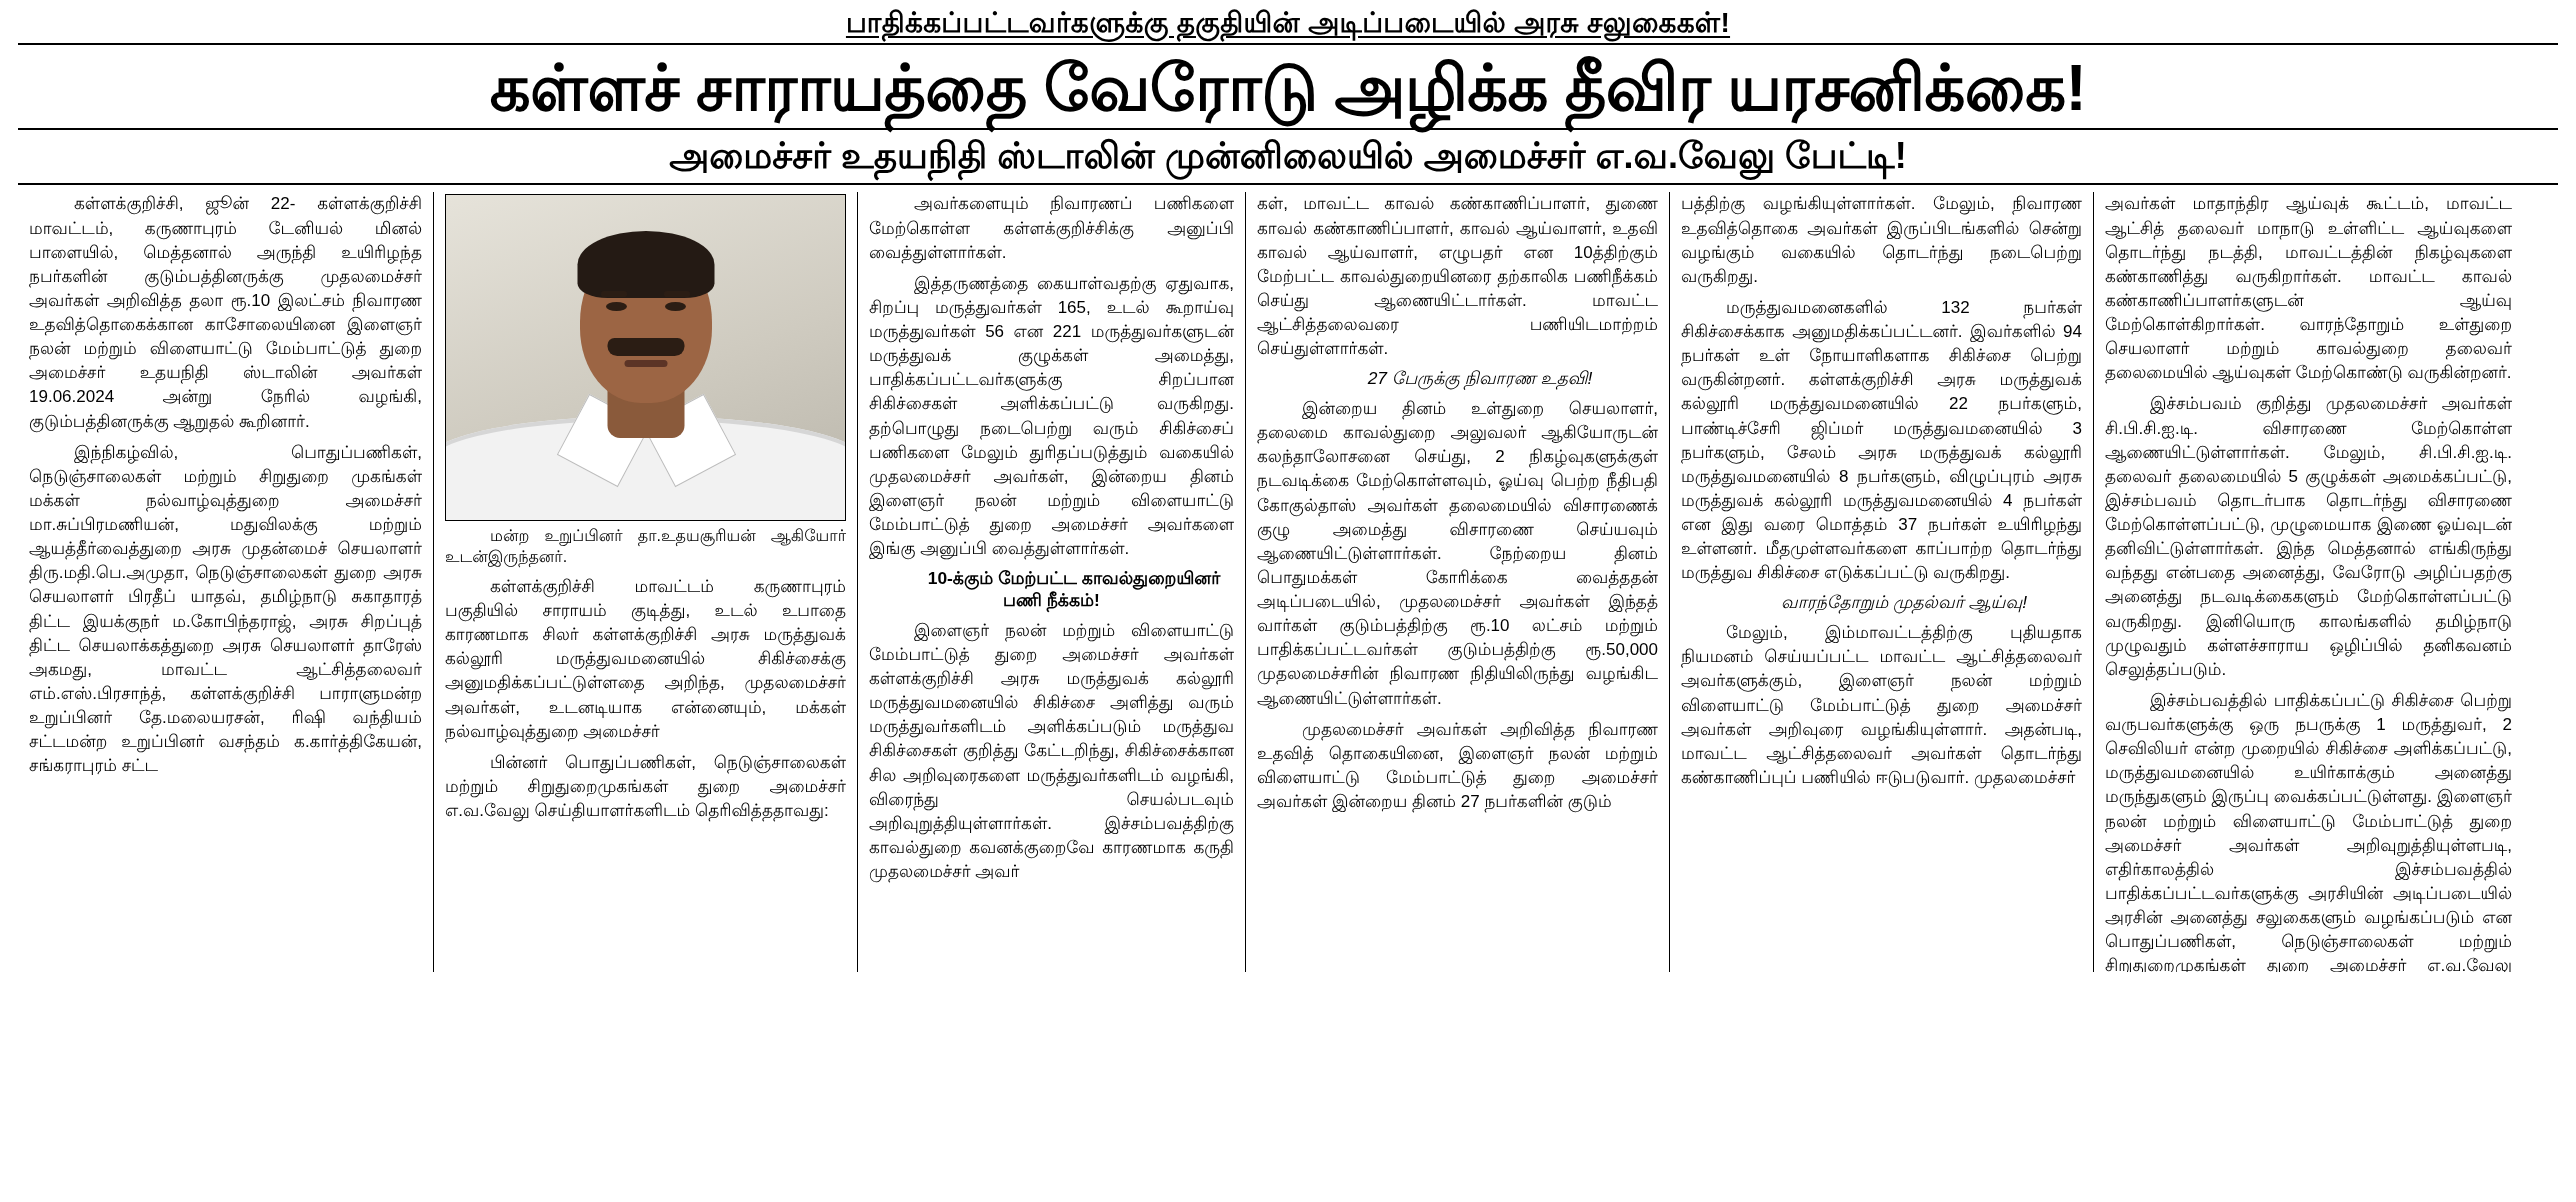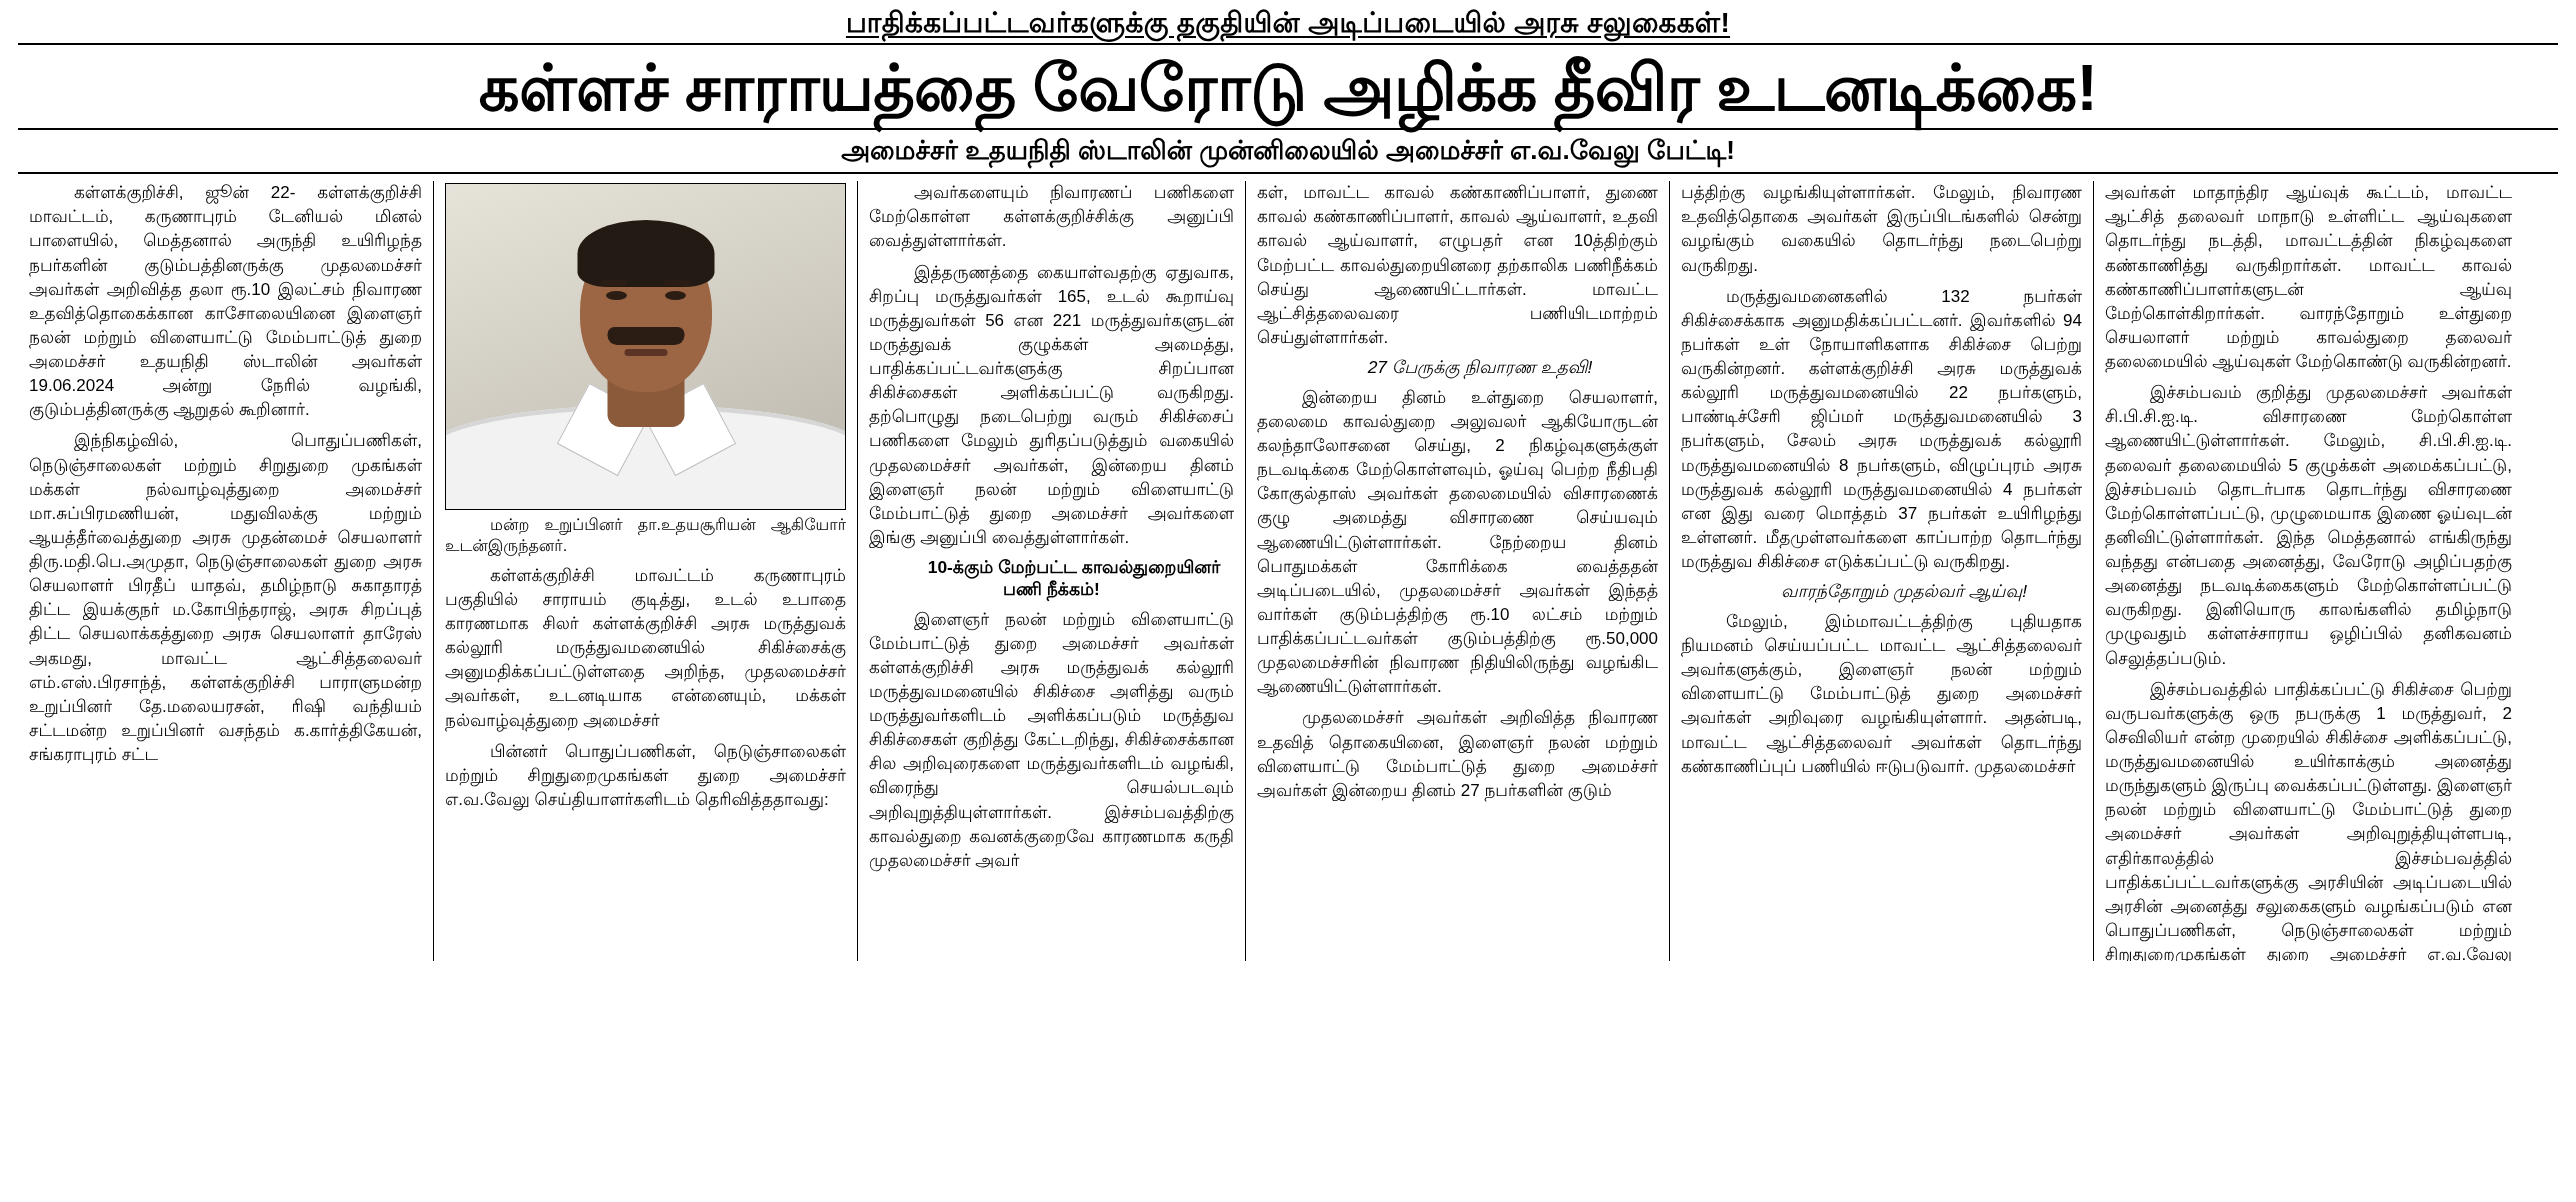--- a/index.html
+++ b/index.html
@@ -47,21 +47,21 @@
     letter-spacing: -0.7px;
   }
   .subhead-band {
     margin-top: 2.8px;
     border-top: 2.8px solid #000;
     border-bottom: 2.8px solid #000;
     padding: 5.6px 0 7px 0;
   }
   .subhead {
     text-align: center;
-    font-size: 26px;
+    font-size: 36px;
     font-weight: bold;
     line-height: 1.12;
   }
 
   
   .body-area {
     margin-top: 7px;
     display: flex;
     gap: 0px;
     width: 2540px;
@@ -216,21 +216,21 @@
     text-indent: 0;
   }
 </style>
 </head>
 <body>
 
 <div class="page">
 
   <div class="masthead">
     <div class="kicker">பாதிக்கப்பட்டவர்களுக்கு தகுதியின் அடிப்படையில் அரசு சலுகைகள்!</div>
-    <div class="headline">கள்ளச் சாராயத்தை வேரோடு அழிக்க தீவிர உடனடிக்கை!</div>
+    <div class="headline">கள்ளச் சாராயத்தை வேரோடு அழிக்க தீவிர யரசனிக்கை!</div>
     <div class="subhead-band">
       <div class="subhead">அமைச்சர் உதயநிதி ஸ்டாலின் முன்னிலையில் அமைச்சர் எ.வ.வேலு பேட்டி!</div>
     </div>
   </div>
 
   <div class="body-area">
 
     <div class="col c1">
       <p>கள்ளக்குறிச்சி, ஜூன் 22- கள்ளக்குறிச்சி மாவட்டம், கருணாபுரம் டேனியல் மினல் பாளையில், மெத்தனால் அருந்தி உயிரிழந்த நபர்களின் குடும்பத்தினருக்கு முதலமைச்சர் அவர்கள் அறிவித்த தலா ரூ.10 இலட்சம் நிவாரண உதவித்தொகைக்கான காசோலையினை இளைஞர் நலன் மற்றும் விளையாட்டு மேம்பாட்டுத் துறை அமைச்சர் உதயநிதி ஸ்டாலின் அவர்கள் 19.06.2024 அன்று நேரில் வழங்கி, குடும்பத்தினருக்கு ஆறுதல் கூறினார்.</p>
       <p>இந்நிகழ்வில், பொதுப்பணிகள், நெடுஞ்சாலைகள் மற்றும் சிறுதுறை முகங்கள் மக்கள் நல்வாழ்வுத்துறை அமைச்சர் மா.சுப்பிரமணியன், மதுவிலக்கு மற்றும் ஆயத்தீர்வைத்துறை அரசு முதன்மைச் செயலாளர் திரு.மதி.பெ.அமுதா, நெடுஞ்சாலைகள் துறை அரசு செயலாளர் பிரதீப் யாதவ், தமிழ்நாடு சுகாதாரத் திட்ட இயக்குநர் ம.கோபிந்தராஜ், அரசு சிறப்புத் திட்ட செயலாக்கத்துறை அரசு செயலாளர் தாரேஸ் அகமது, மாவட்ட ஆட்சித்தலைவர் எம்.எஸ்.பிரசாந்த், கள்ளக்குறிச்சி பாராளுமன்ற உறுப்பினர் தே.மலையரசன், ரிஷி வந்தியம் சட்டமன்ற உறுப்பினர் வசந்தம் க.கார்த்திகேயன், சங்கராபுரம் சட்ட</p>

